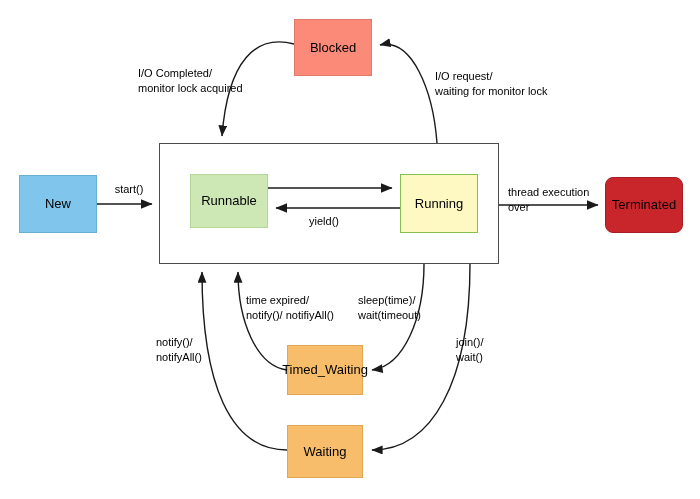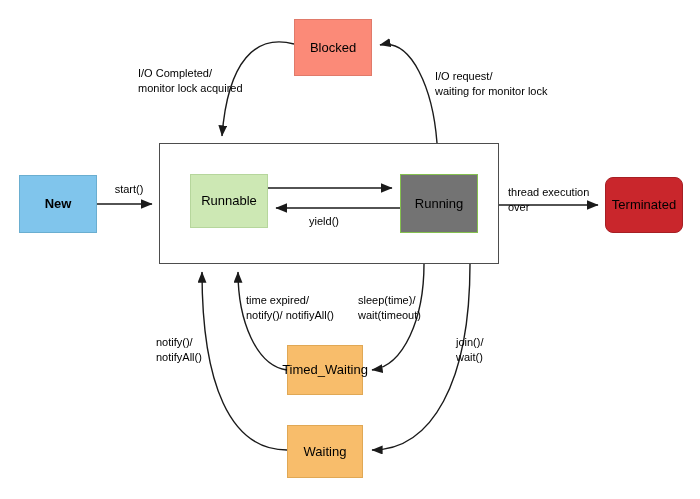--- a/index.html
+++ b/index.html
@@ -102,33 +102,33 @@
       <path d="M470,264 C470,382 432,450 372,450" stroke="#1a1a1a" stroke-width="1.4" fill="none" marker-end="url(#arw)"></path>
     </g>
 
     <g>
       <path d="M287,450 C230,450 202,384 202,272" stroke="#1a1a1a" stroke-width="1.4" fill="none" marker-end="url(#arw)"></path>
     </g>
   </svg>
 
   <div class="container-box" style="left:159px; top:143px; width:340px; height:121px;"></div>
 
-  <div class="node" style="left:19px; top:175px; width:78px; height:58px; background:#80c5ec; border-color:#6aaed0;font-weight:bold;">
+  <div class="node" style="left:19px; top:175px; width:78px; height:58px; background:#80c5ec; border-color:#6aaed0;">
     <span>New</span>
   </div>
 
   <div class="node" style="left:294px; top:19px; width:78px; height:57px; background:#fb8a78; border-color:#e07a6a;">
     <span>Blocked</span>
   </div>
 
   <div class="node" style="left:190px; top:174px; width:78px; height:54px; background:#cde8b4; border-color:#b6d69c;">
     <span>Runnable</span>
   </div>
 
-  <div class="node" style="left:400px; top:174px; width:78px; height:59px; background:#737373; border-color:#85c04f;">
+  <div class="node" style="left:400px; top:174px; width:78px; height:59px; background:#fef9c3; border-color:#85c04f;">
     <span>Running</span>
   </div>
 
   <div class="node" style="left:605px; top:177px; width:78px; height:56px; background:#c9262c; border-color:#a61f24;border-radius:8px;">
     <span>Terminated</span>
   </div>
 
   <div class="node" style="left:287px; top:345px; width:76px; height:50px; background:#f8bd6b; border-color:#e0a855;">
     <span>Timed_Waiting</span>
   </div>

